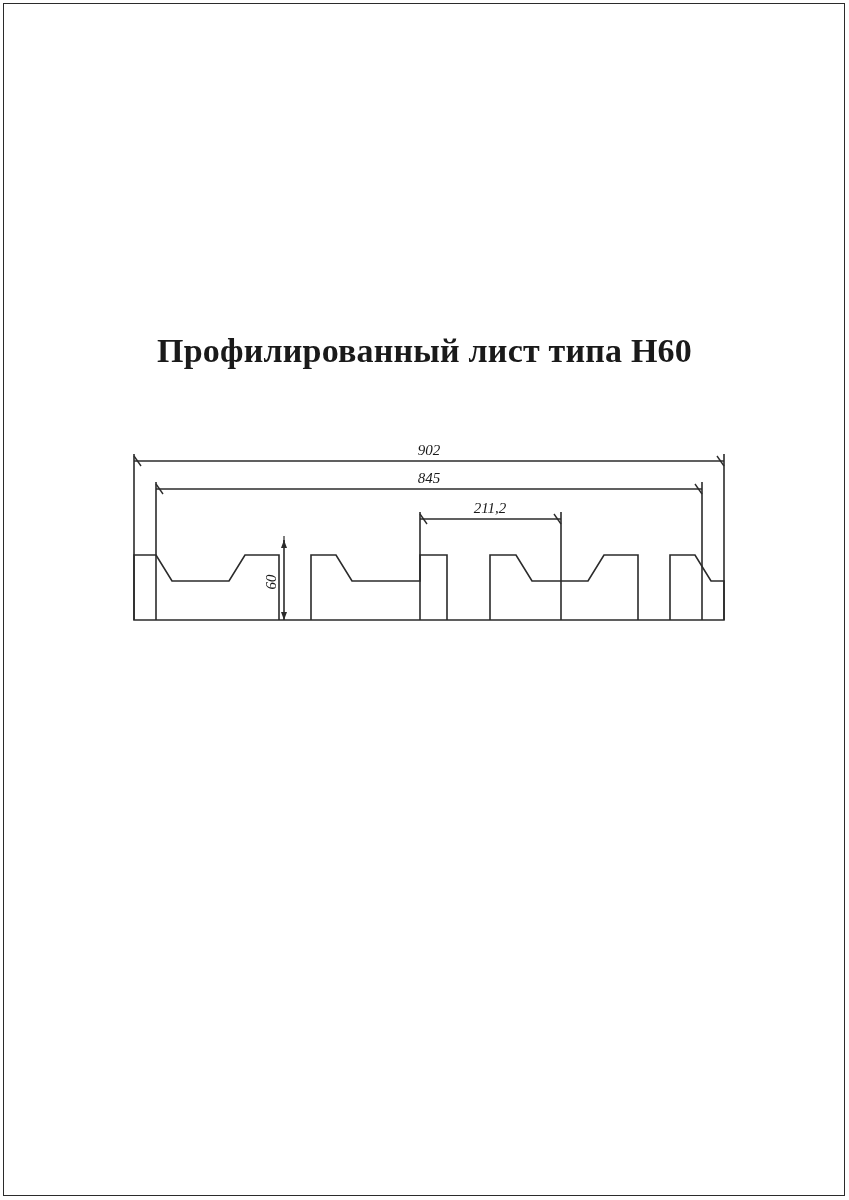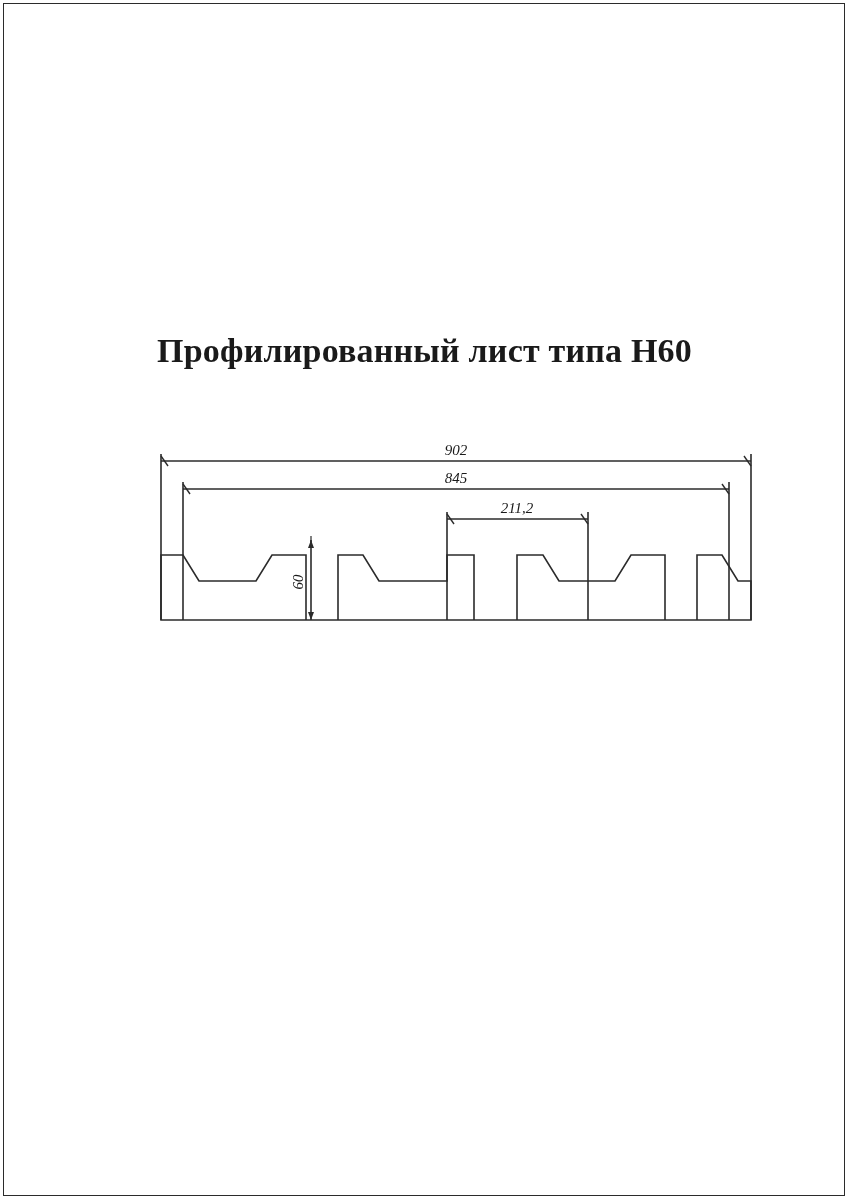--- a/index.html
+++ b/index.html
@@ -42,21 +42,21 @@
     text-align: center;
     font-size: 34px;
     font-weight: bold;
     font-family: "Liberation Serif", serif;
     letter-spacing: 0.2px;
     color: #1a1a1a;
     white-space: nowrap;
   }
   #drawing {
     position: absolute;
-    left: 131px;
+    left: 104px;
     top: 430px;
     width: 650px;
     height: 260px;
   }
   #drawing svg {
     display: block;
   }
 </style>
 </head>
 <body>

